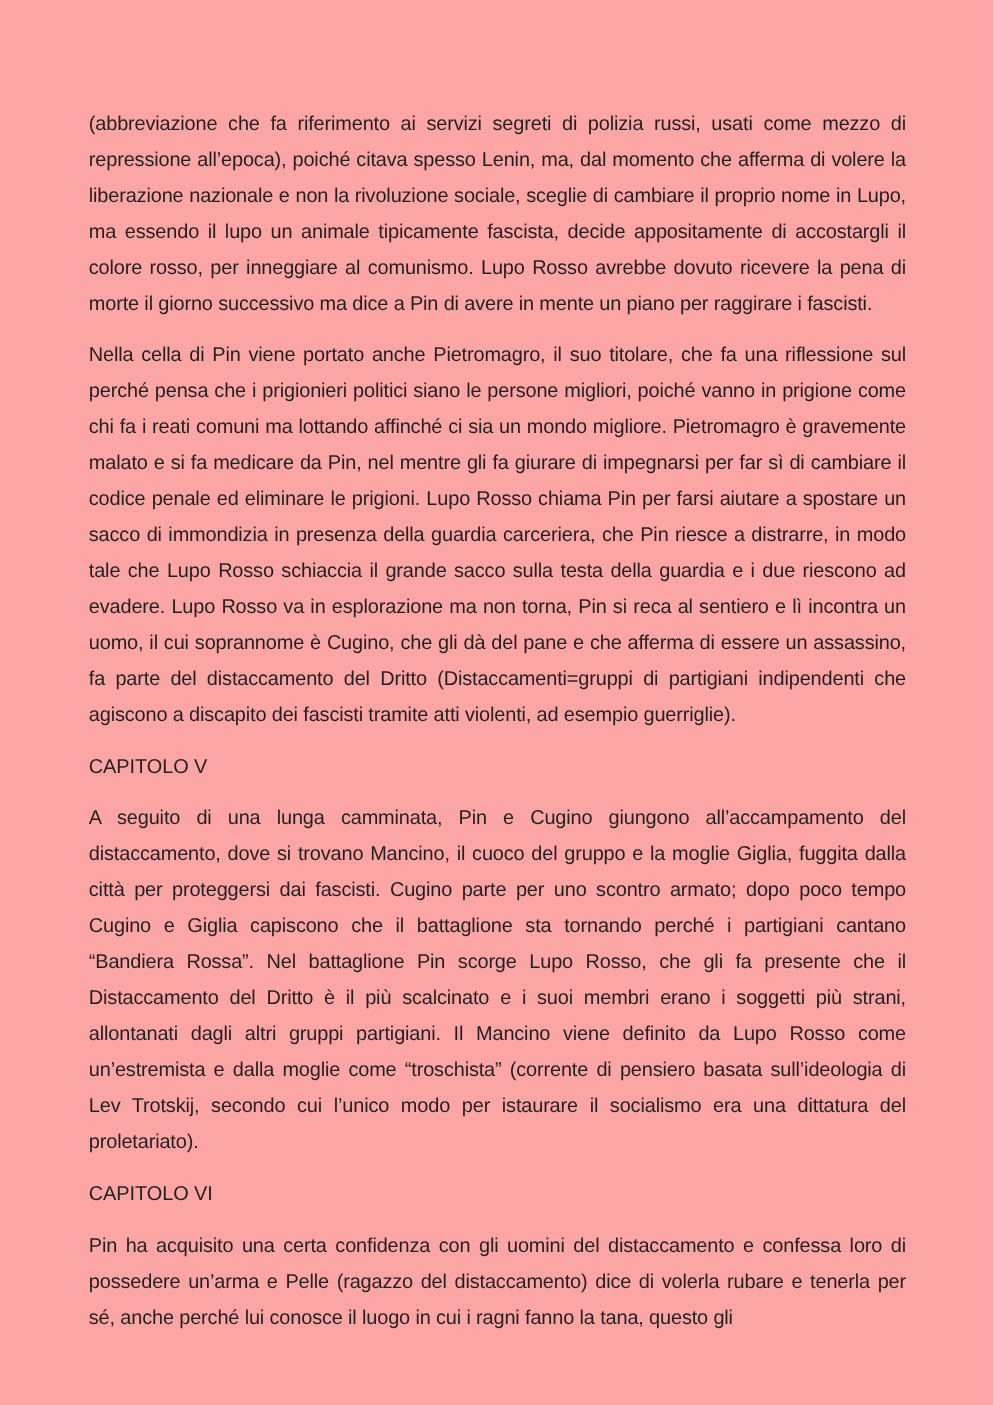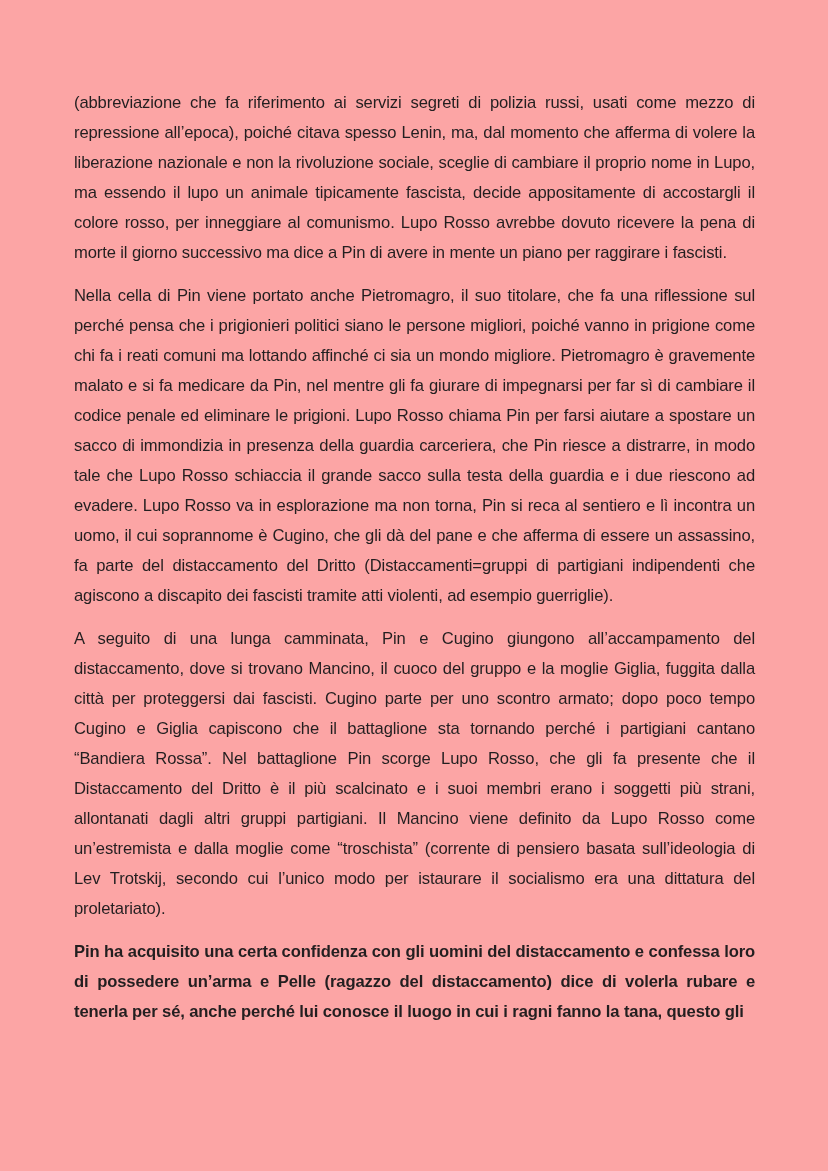--- a/index.html
+++ b/index.html
@@ -33,21 +33,20 @@
     font-size: 16.6px;
     line-height: 30px;
     text-align: justify;
     text-justify: inter-word;
     letter-spacing: -0.12px;
     word-spacing: 0px;
     hyphens: none;
   }
   .para:last-child {
     margin-bottom: 0;
-    font-weight: bold;
   }
   .heading {
     margin: 0 0 13px 0;
     font-size: 16.6px;
     line-height: 30px;
     text-align: left;
     font-weight: normal;
     letter-spacing: -0.05px;
   }
 </style>
@@ -55,20 +54,22 @@
 <body>
 
 <div class="page">
   <div class="text-column">
 
     <p class="para">(abbreviazione che fa riferimento ai servizi segreti di polizia russi, usati come mezzo di repressione all’epoca), poiché citava spesso Lenin, ma, dal momento che afferma di volere la liberazione nazionale e non la rivoluzione sociale, sceglie di cambiare il proprio nome in Lupo, ma essendo il lupo un animale tipicamente fascista, decide appositamente di accostargli il colore rosso, per inneggiare al comunismo. Lupo Rosso avrebbe dovuto ricevere la pena di morte il giorno successivo ma dice a Pin di avere in mente un piano per raggirare i fascisti.</p>
 
 
     <p class="para">Nella cella di Pin viene portato anche Pietromagro, il suo titolare, che fa una riflessione sul perché pensa che i prigionieri politici siano le persone migliori, poiché vanno in prigione come chi fa i reati comuni ma lottando affinché ci sia un mondo migliore. Pietromagro è gravemente malato e si fa medicare da Pin, nel mentre gli fa giurare di impegnarsi per far sì di cambiare il codice penale ed eliminare le prigioni. Lupo Rosso chiama Pin per farsi aiutare a spostare un sacco di immondizia in presenza della guardia carceriera, che Pin riesce a distrarre, in modo tale che Lupo Rosso schiaccia il grande sacco sulla testa della guardia e i due riescono ad evadere. Lupo Rosso va in esplorazione ma non torna, Pin si reca al sentiero e lì incontra un uomo, il cui soprannome è Cugino, che gli dà del pane e che afferma di essere un assassino, fa parte del distaccamento del Dritto (Distaccamenti=gruppi di partigiani indipendenti che agiscono a discapito dei fascisti tramite atti violenti, ad esempio guerriglie).</p>
 
+    <h2 class="heading">CAPITOLO V</h2>
 
     <p class="para">A seguito di una lunga camminata, Pin e Cugino giungono all’accampamento del distaccamento, dove si trovano Mancino, il cuoco del gruppo e la moglie Giglia, fuggita dalla città per proteggersi dai fascisti. Cugino parte per uno scontro armato; dopo poco tempo Cugino e Giglia capiscono che il battaglione sta tornando perché i partigiani cantano “Bandiera Rossa”. Nel battaglione Pin scorge Lupo Rosso, che gli fa presente che il Distaccamento del Dritto è il più scalcinato e i suoi membri erano i soggetti più strani, allontanati dagli altri gruppi partigiani. Il Mancino viene definito da Lupo Rosso come un’estremista e dalla moglie come “troschista” (corrente di pensiero basata sull’ideologia di Lev Trotskij, secondo cui l’unico modo per istaurare il socialismo era una dittatura del proletariato).</p>
 
+    <h2 class="heading">CAPITOLO VI</h2>
 
     <p class="para">Pin ha acquisito una certa confidenza con gli uomini del distaccamento e confessa loro di possedere un’arma e Pelle (ragazzo del distaccamento) dice di volerla rubare e tenerla per sé, anche perché lui conosce il luogo in cui i ragni fanno la tana, questo gli</p>
 
   </div>
 </div>
 
 </body></html>

